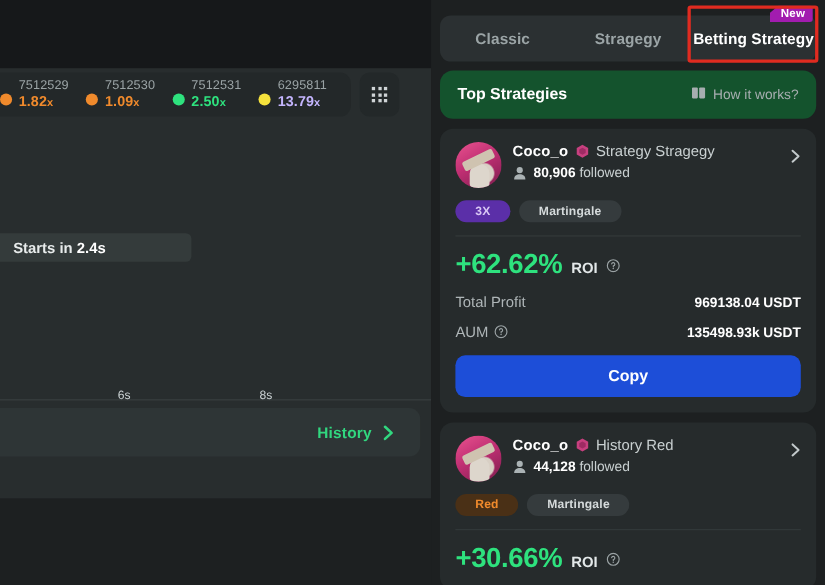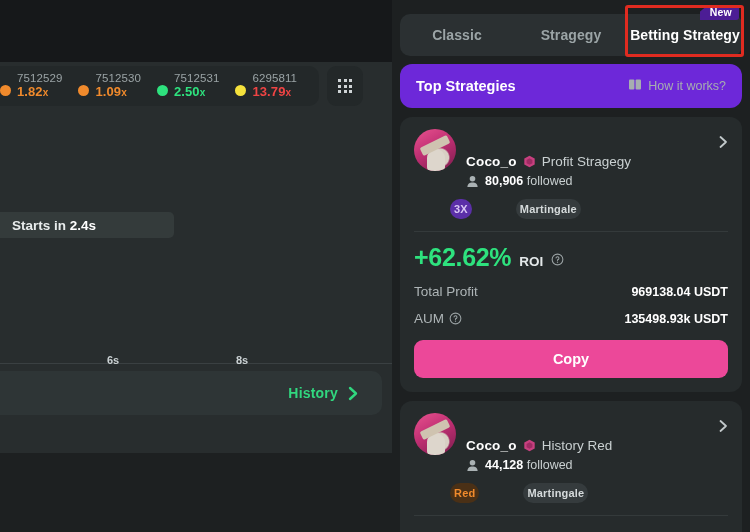--- a/index.html
+++ b/index.html
@@ -74,21 +74,21 @@
   .starts-label { font-size: 13.5px; color: #e8ecec; font-weight: 600; position: relative; }
   .starts-label b { color: #ffffff; font-weight: bold; }
 
   
   .axis-line {
     position: absolute; left: 0; right: 0; top: 363px;
     height: 1px; background: #3a4042;
   }
   .axis-tick {
     position: absolute; top: 354px;
-    font-size: 11px; font-weight: bold; color: #cbd2d4;
+    font-size: 11px; font-weight: normal; color: #cbd2d4;
   }
 
   
   .history-bar {
     position: absolute; left: -14px; right: 10px; bottom: 38px;
     height: 44px;
     background: #2e3536;
     border-radius: 10px;
     display: flex; align-items: center; justify-content: flex-end;
     padding-right: 22px;
@@ -118,42 +118,42 @@
     font-size: 14px; font-weight: bold;
     color: #9ba4a6;
     line-height: 42px;
     cursor: pointer;
     letter-spacing: .1px;
   }
   .tab.active { color: #ffffff; }
   .tab-wrap { position: relative; flex: 1 1 0; }
   .new-badge {
     position: absolute; top: -9px; right: 3px;
-    background: #4c1d95;
+    background: #a21caf;
     color: #ffffff;
     font-size: 10.5px; font-weight: bold;
     padding: 1px 7px 2px 10px;
     border-radius: 3px 3px 3px 0;
     letter-spacing: .2px;
     clip-path: polygon(8px 0, 100% 0, 100% 100%, 0 100%, 0 45%);
   }
 
   .highlight-box {
     position: absolute;
     left: 233px; top: 5px;
     width: 119px; height: 52px;
     border: 3px solid #e02b20;
     border-radius: 3px;
     pointer-events: none;
     z-index: 20;
   }
 
   .panel-card {
     margin: 8px 2px 0 2px;
-    background: #6d28d9;
+    background: #14532d;
     border-radius: 12px;
   }
   .panel-head {
     height: 44px;
     display: flex; align-items: center; justify-content: space-between;
     padding: 0 16px;
   }
   .panel-title { font-size: 14.5px; font-weight: bold; color: #ffffff; }
   .how-link {
     display: flex; align-items: flex-start; gap: 6px;
@@ -178,36 +178,35 @@
   }
   .avatar:after {
     content: ""; position: absolute; left: 6px; top: 12px;
     width: 30px; height: 9px; background: #cfc3b0;
     transform: rotate(-26deg); border-radius: 2px;
   }
   .avatar:before {
     content: ""; position: absolute; left: 13px; top: 20px;
     width: 18px; height: 22px; background: #ddd6cc; border-radius: 9px 9px 4px 4px;
   }
-  .strat-meta { flex: 1 1 auto; min-width: 0; padding-top: 1px; margin-top: 24px; }
+  .strat-meta { flex: 1 1 auto; min-width: 0; padding-top: 1px; }
   .strat-name-row { display: flex; align-items: center; gap: 6px; }
   .strat-user { font-size: 13.5px; font-weight: bold; color: #ffffff; letter-spacing: .2px; }
   .hex-badge { width: 13px; height: 13px; flex: 0 0 auto; }
   .strat-kind { font-size: 13.5px; color: #c9d0d1; }
   .followed-row { display: flex; align-items: center; gap: 6px; margin-top: 5px; }
   .followed-text { font-size: 12.5px; color: #c9d0d1; }
   .followed-text b { color: #ffffff; font-weight: bold; }
   .chev-right { position: absolute; right: 13px; top: 18px; cursor: pointer; }
 
   .tags-row { display: flex; align-items: center; gap: 8px; margin-top: 11px; }
   .tag {
     font-size: 11px; font-weight: bold;
-    padding: 4px 4px; border-radius: 11px;
+    padding: 4px 18px; border-radius: 11px;
     letter-spacing: .2px;
-    margin-left: 36px;
   }
   .tag-3x { background: #5b2fa8; color: #d9c7f5; }
   .tag-red { background: #4a3016; color: #f08a2c; }
   .tag-plain { background: #353b3d; color: #d5dadb; font-weight: 600; }
 
   .divider { height: 1px; background: #343a3b; margin: 12px 0 0 0; }
 
   .roi-row { display: flex; align-items: baseline; gap: 8px; margin-top: 11px; }
   .roi-value { font-size: 25px; font-weight: bold; color: #2ee27e; letter-spacing: -.3px; }
   .roi-label { font-size: 13.5px; font-weight: bold; color: #e3e8e9; }
@@ -216,21 +215,21 @@
   .kv-row {
     display: flex; align-items: flex-end; justify-content: space-between;
     margin-top: 12px;
   }
   .kv-key { font-size: 13.5px; color: #aeb5b7; display: flex; align-items: center; gap: 5px; }
   .kv-val { font-size: 12.5px; font-weight: bold; color: #ffffff; }
 
   .copy-btn {
     margin-top: 14px;
     height: 38px;
-    background: #ec4899;
+    background: #1d4ed8;
     border-radius: 9px;
     display: flex; align-items: center; justify-content: center;
     font-size: 14.5px; font-weight: bold; color: #ffffff;
     cursor: pointer;
   }
 </style>
 </head>
 <body>
 
 <div class="screen">
@@ -258,21 +257,21 @@
             <span class="chip-dot" style="background:#2ee27e"></span>
             <span class="chip-text">
               <span class="chip-id">7512531</span>
               <span class="chip-mult" style="color:#2ee27e">2.50<span class="x">x</span></span>
             </span>
           </div>
           <div class="chip">
             <span class="chip-dot" style="background:#f5e23c"></span>
             <span class="chip-text">
               <span class="chip-id">6295811</span>
-              <span class="chip-mult" style="color:#ef4444">13.79<span class="x">x</span></span>
+              <span class="chip-mult" style="color:#c4b5fd">13.79<span class="x">x</span></span>
             </span>
           </div>
         </div>
       <div class="grid-btn">
         <span class="dot-grid">
           <i></i>
             <i></i>
             <i></i>
             <i></i>
             <i></i>
@@ -337,21 +336,21 @@
         <div class="strat-card">
           <div class="strat-head">
             <div class="avatar"></div>
             <div class="strat-meta">
               <div class="strat-name-row">
                 <span class="strat-user">Coco_o</span>
                 <svg class="hex-badge" viewBox="0 0 20 20">
                   <polygon points="10,1 18,5.5 18,14.5 10,19 2,14.5 2,5.5" fill="#c7407f"></polygon>
                   <polygon points="10,5 14.5,7.5 14.5,12.5 10,15 5.5,12.5 5.5,7.5" fill="#9e2b63"></polygon>
                 </svg>
-                <span class="strat-kind">Profit Stragegy</span>
+                <span class="strat-kind">Strategy Stragegy</span>
               </div>
               <div class="followed-row">
                 <svg width="13" height="13" viewBox="0 0 14 14">
                   <circle cx="7" cy="4" r="3" fill="#aab2b4"></circle>
                   <path d="M1.5 13 C1.5 9.4 4 8 7 8 C10 8 12.5 9.4 12.5 13 Z" fill="#aab2b4"></path>
                 </svg>
                 <span class="followed-text"><b>80,906</b> followed</span>
               </div>
             </div>
             <span class="chev-right"><svg width="11" height="14" viewBox="0 0 11 14">

